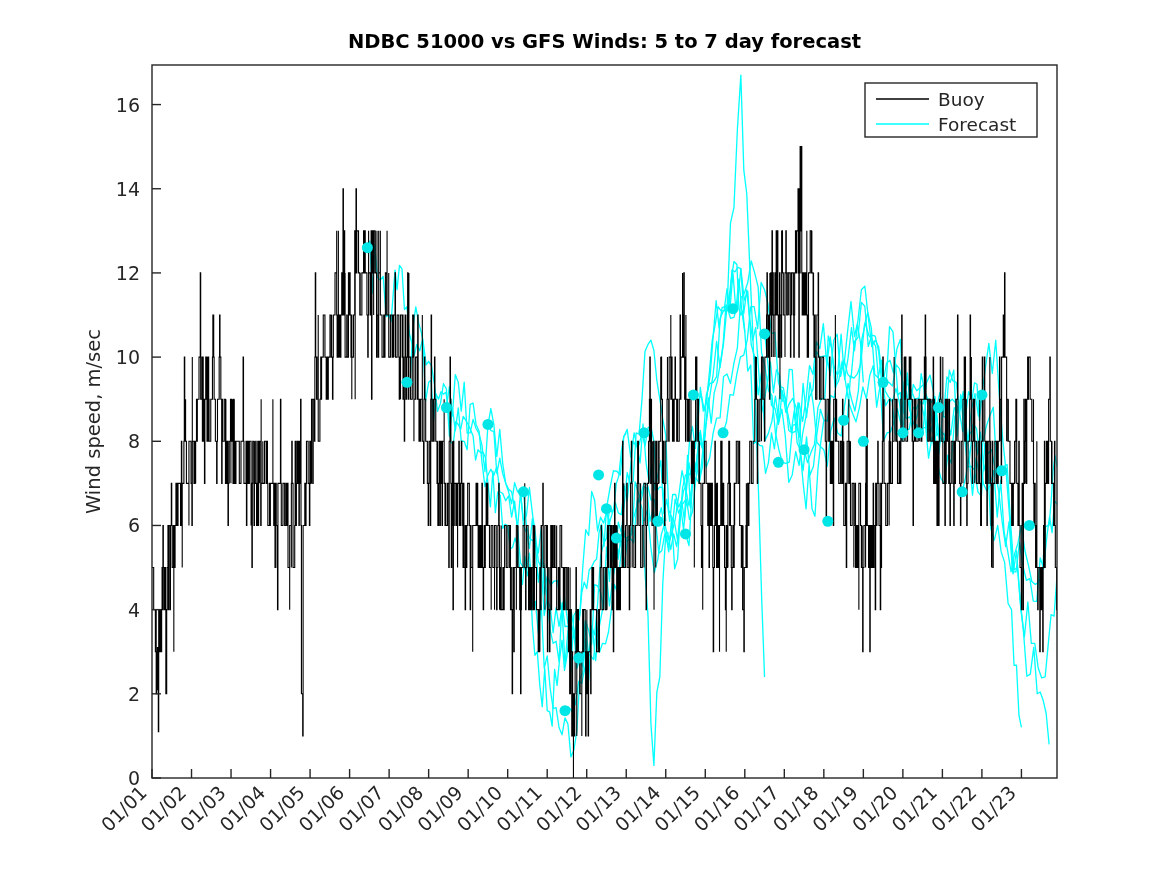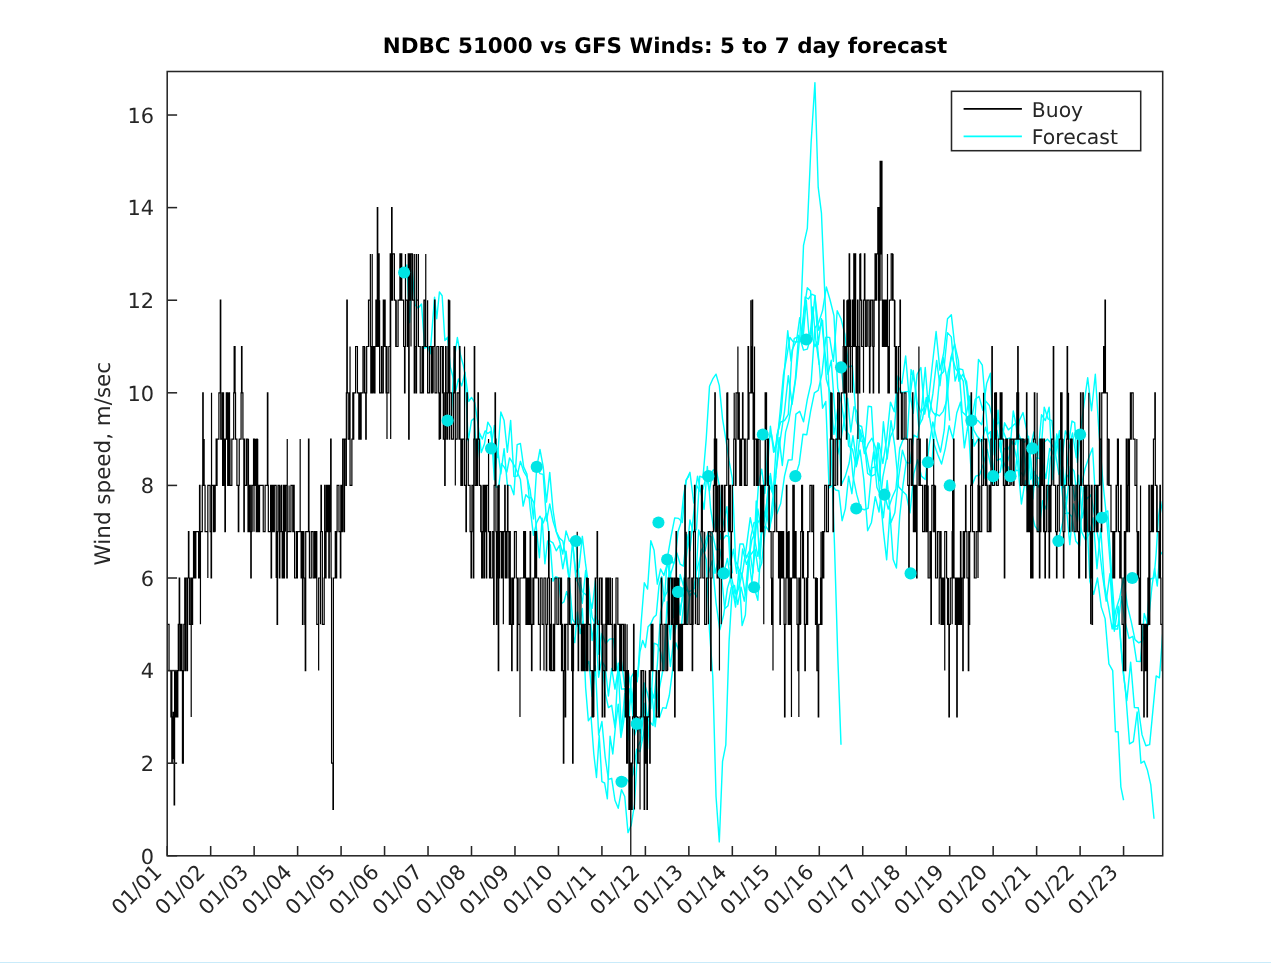--- a/index.html
+++ b/index.html
@@ -1,17 +1,17 @@
 <!DOCTYPE html>
 <html><head>
 <meta charset="utf-8">
 <style>
   html,body{margin:0;padding:0;background:#ffffff;}
   body{width:1167px;height:875px;font-family:"DejaVu Sans","Liberation Sans",sans-serif;overflow:hidden;}
-  #fig{position:relative;width:1167px;height:875px;background:#0ea5e9;}
+  #fig{position:relative;width:1167px;height:875px;background:#fde047;}
   svg{display:block;}
   .ttl{font-weight:bold;font-size:19.5px;fill:#000;}
   .tick-lbl{font-size:19px;fill:#262626;}
   .ax-lbl{font-size:19.5px;fill:#262626;}
   .leg-lbl{font-size:18.5px;fill:#262626;}
 </style>
 </head>
 <body>
 
 <div id="fig">

